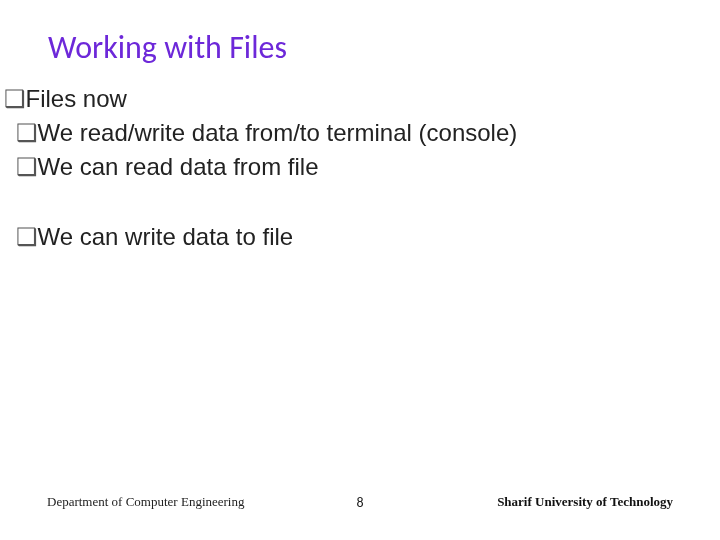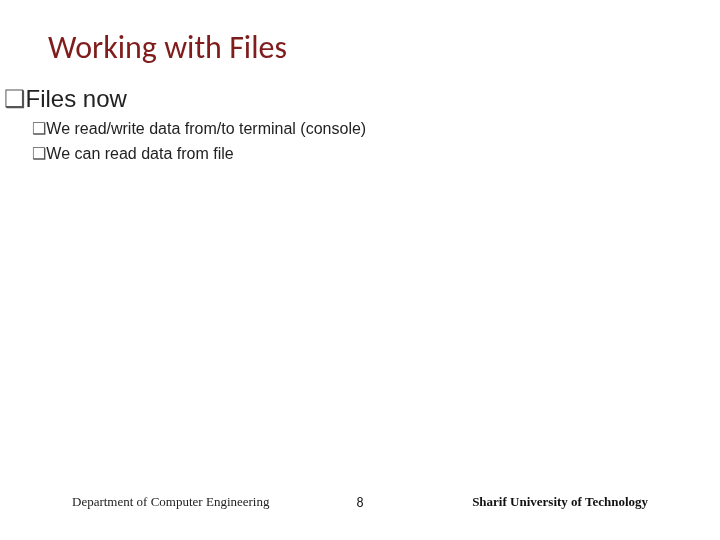--- a/index.html
+++ b/index.html
@@ -15,57 +15,57 @@
       position: relative;
       overflow: hidden;
     }
     .slide {
       width: 100%;
       height: 100%;
       position: relative;
       padding: 28px 48px 0 48px;
     }
     .title {
-      color: #7f1d1d;
+      color: #6d28d9;
       font-size: 32px;
       font-weight: 400;
       font-family: Calibri, Arial, sans-serif;
       margin-bottom: 18px;
     }
     .content {
       margin-left: -44px;
     }
     .level1 {
       font-size: 24px;
       color: #222;
       margin-bottom: 6px;
       margin-top: 0;
     }
     .level1.second {
       margin-top: 50px;
     }
     .level2 {
-      font-size: 16px;
+      font-size: 24px;
       color: #222;
-      margin-left: 28px;
+      margin-left: 12px;
       margin-bottom: 6px;
     }
     .level2.spaced {
       margin-top: 42px;
     }
     .bullet-marker {
       font-family: Arial, sans-serif;
       color: #555;
     }
     .footer {
       position: absolute;
       bottom: 30px;
       left: 0;
       width: 100%;
-      padding: 0 72px;
+      padding: 0 47px;
       display: flex;
       justify-content: space-between;
       align-items: center;
     }
     .footer-left {
       font-family: "Times New Roman", Times, serif;
       font-size: 13px;
       color: #222;
     }
     .footer-center {
@@ -93,20 +93,23 @@
     <div class="level1">
       <span class="bullet-marker">❑</span><span>Files now</span>
     </div>
     <div class="level2">
       <span class="bullet-marker">❑</span><span>We read/write data from/to terminal (console)</span>
     </div>
 
     <div class="level2">
       <span class="bullet-marker">❑</span><span>We can read data from file</span>
     </div>
+    <div class="level2 spaced">
+      <span class="bullet-marker">❑</span><span>We can write data to file</span>
+    </div>
   </div>
 
   <div class="footer">
     <div class="footer-left">Department of Computer Engineering</div>
     <div class="footer-center">8</div>
     <div class="footer-right">Sharif University of Technology</div>
   </div>
 </div>
 
 </body></html>

